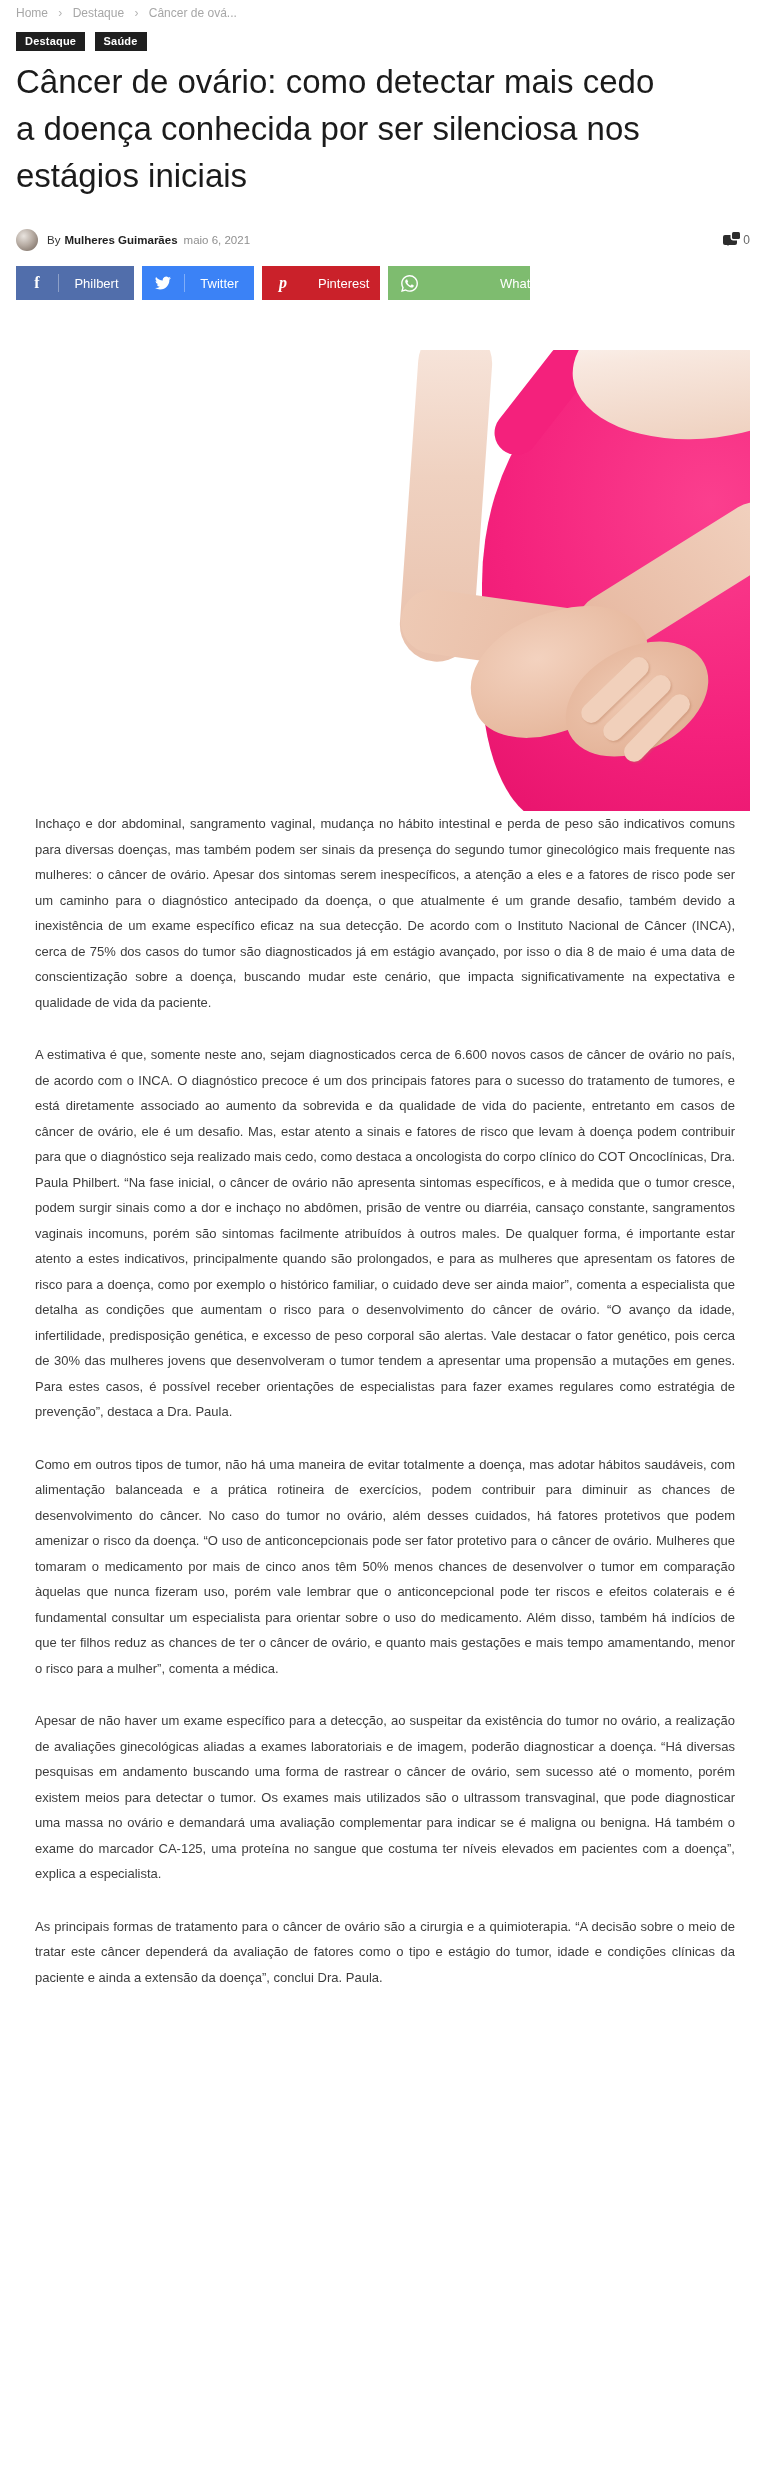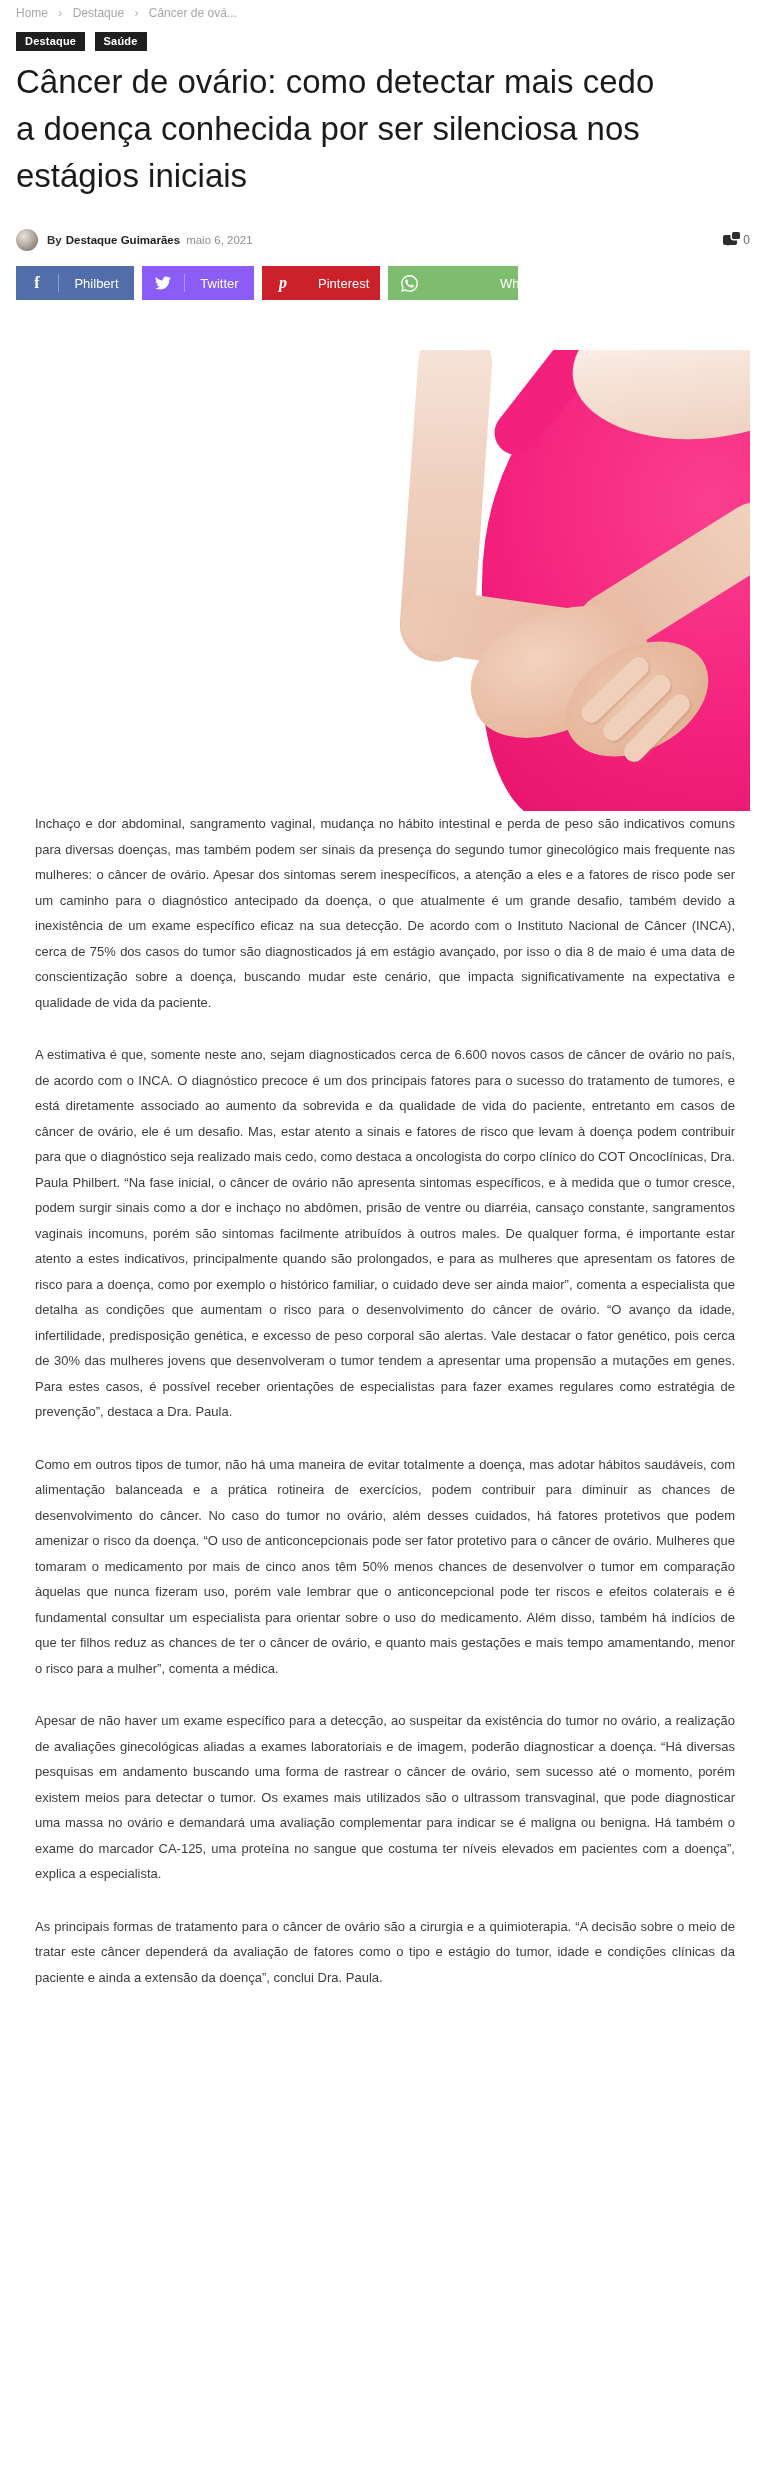--- a/index.html
+++ b/index.html
@@ -17,40 +17,40 @@
   .badge{display:inline-block;background:#1f1f1f;color:#fff;font-size:11px;font-weight:700;
          padding:3px 9px 4px;margin-right:5px;text-decoration:none;cursor:pointer;letter-spacing:.2px;}
 
   
   h1.title{font-size:33px;line-height:47px;font-weight:500;color:#1b1b1b;margin:0 0 29px;max-width:640px;}
 
   
   .byline{display:flex;align-items:center;font-size:11.5px;color:#444;margin:0 0 14px;height:24px;}
   .avatar{width:22px;height:22px;border-radius:50%;margin-right:9px;flex:0 0 auto;
           background:radial-gradient(circle at 35% 32%, #e9e4df 0%, #b7aca3 45%, #6e6056 100%);}
-  .byline .by{margin-right:4px;color:#333;font-weight:bold;}
+  .byline .by{margin-right:4px;color:#333;}
   .byline .author{font-weight:700;color:#1e1e1e;text-decoration:none;cursor:pointer;margin-right:6px;}
   .byline .date{color:#8f8f8f;}
   .comments{margin-left:auto;display:flex;align-items:center;color:#666;font-size:12px;cursor:pointer;}
   .cicon{position:relative;display:inline-block;width:14px;height:10px;background:#2d2d2d;border-radius:2px;margin-right:6px;}
   .cicon::after{content:'';position:absolute;left:2px;bottom:-4px;width:0;height:0;
                 border:3px solid transparent;border-top:4px solid #2d2d2d;}
   .cicon::before{content:'';position:absolute;right:-3px;top:-3px;width:8px;height:7px;background:#2d2d2d;
                  border-radius:1.5px;box-shadow:0 0 0 1.5px #fff;}
 
   
   .share-row{display:flex;gap:8px;margin:0 0 0;}
   .share{display:inline-flex;align-items:center;height:34px;color:#fff;text-decoration:none;cursor:pointer;font-size:13px;}
   .share .sicon{width:42px;display:flex;align-items:center;justify-content:center;flex:0 0 auto;}
   .share .sdiv{width:1px;height:18px;background:rgba(255,255,255,.35);}
   .share .slabel{flex:1;text-align:center;padding:0 14px;}
   .share-facebook{background:#516eab;width:118px;}
-  .share-twitter{background:#8b5cf6;width:112px;}
+  .share-twitter{background:#3b82f6;width:112px;}
   .share-pinterest{background:#ca212a;width:118px;}
-  .share-whatsapp{background:#7ebc6f;width:130px;gap:28px;}
+  .share-whatsapp{background:#7ebc6f;width:142px;gap:28px;}
   .fletter{font-weight:700;font-size:16px;font-family:"Liberation Serif",serif;}
   .pletter{font-weight:700;font-size:16px;font-family:"Liberation Serif",serif;font-style:italic;}
   .share svg{display:block;}
 
   
   figure.hero{position:relative;height:461px;margin:50px 0 0;padding:0;overflow:hidden;background:#fff;}
   .hero div{position:absolute;}
   .arm-upper{left:393px;top:-24px;width:74px;height:336px;border-radius:40px;transform:rotate(4deg);
              background:linear-gradient(175deg,#f8e7de 0%,#efd1c0 45%,#e9c1ac 100%);}
   .torso{left:466px;top:4px;right:-50px;bottom:-12px;
@@ -96,21 +96,21 @@
   <div class="badges">
     <a class="badge">Destaque</a>
     <a class="badge">Saúde</a>
   </div>
 
   <h1 class="title">Câncer de ovário: como detectar mais cedo a doença conhecida por ser silenciosa nos estágios iniciais</h1>
 
   <div class="byline">
     <span class="avatar"></span>
     <span class="by">By</span>
-    <a class="author">Destaque Guimarães</a>
+    <a class="author">Mulheres Guimarães</a>
     <span class="date">maio 6, 2021</span>
     <span class="comments">
       <span class="cicon"></span>
       <span>0</span>
     </span>
   </div>
 
   <div class="share-row">
     <a class="share share-facebook">
       <span class="sicon">

